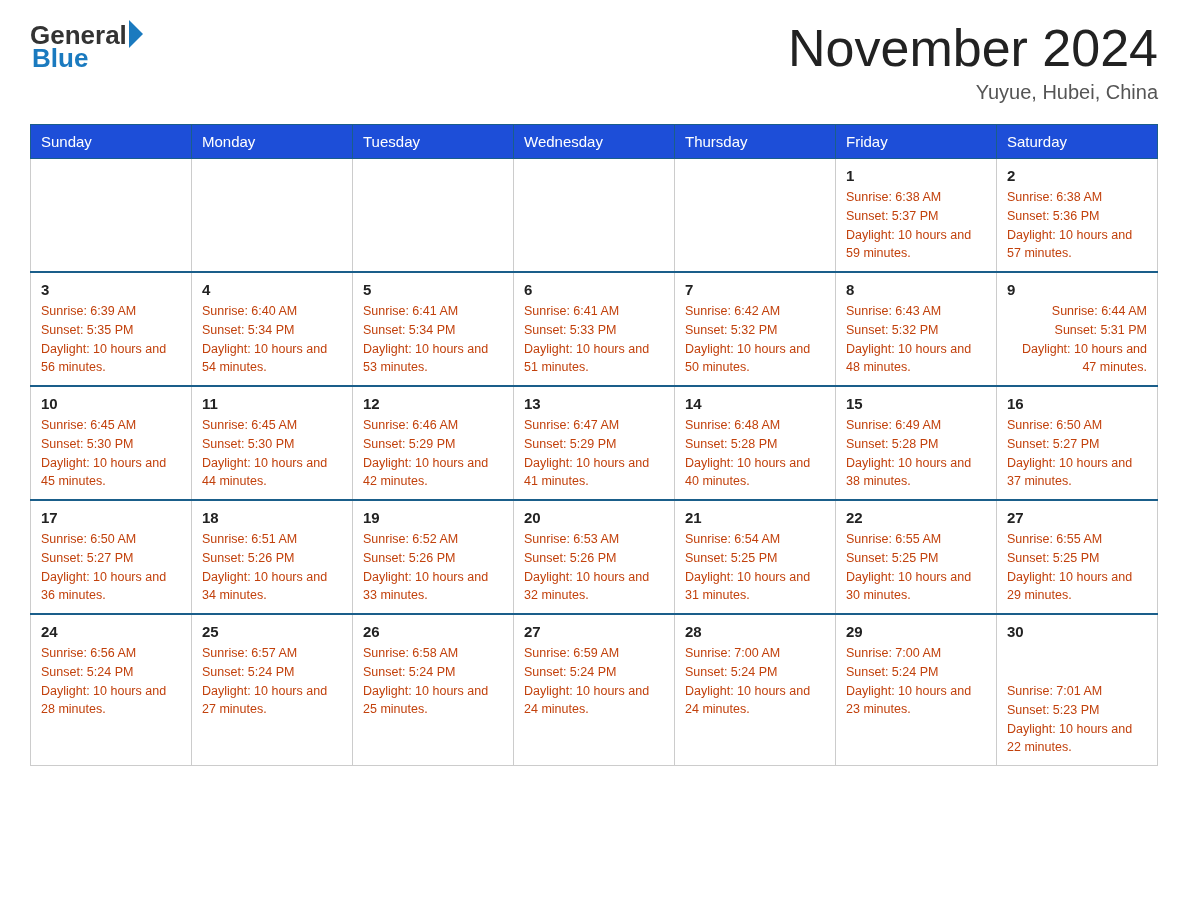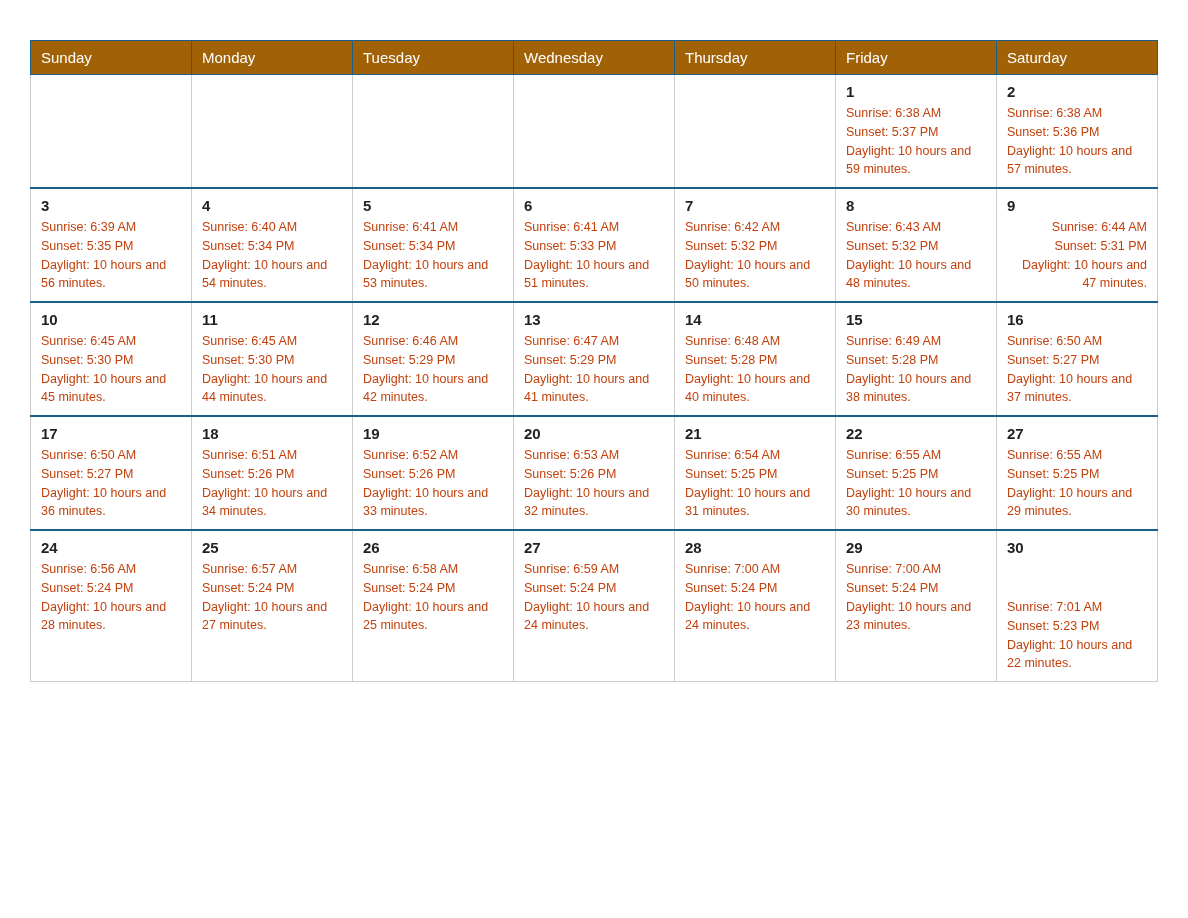--- a/index.html
+++ b/index.html
@@ -58,21 +58,21 @@
     .location {
       font-size: 20px;
       color: #555;
       margin-top: 4px;
     }
     .calendar {
       width: 100%;
       border-collapse: collapse;
     }
     .calendar th {
-      background-color: #a16207;
+      background-color: #1d4ed8;
       color: #fff;
       font-size: 15px;
       font-weight: normal;
       padding: 8px 10px;
       text-align: left;
       border: 1px solid #1a5e8a;
     }
     .calendar td {
       vertical-align: top;
       padding: 8px 10px;
@@ -101,20 +101,31 @@
       line-height: 1.5;
     }
     .empty-cell {
       background: #f9f9f9;
     }
   </style>
 </head>
 <body>
 
 <div class="header">
+  <div class="logo">
+    <div class="logo-top">
+      <span class="logo-general">General</span>
+      <div class="logo-triangle"></div>
+    </div>
+    <div class="logo-bottom">Blue</div>
+  </div>
+  <div class="title-area">
+    <div class="month-title">November 2024</div>
+    <div class="location">Yuyue, Hubei, China</div>
+  </div>
 </div>
 
 <table class="calendar">
   <thead>
     <tr>
     <th>Sunday</th>
         <th>Monday</th>
         <th>Tuesday</th>
         <th>Wednesday</th>
         <th>Thursday</th>

